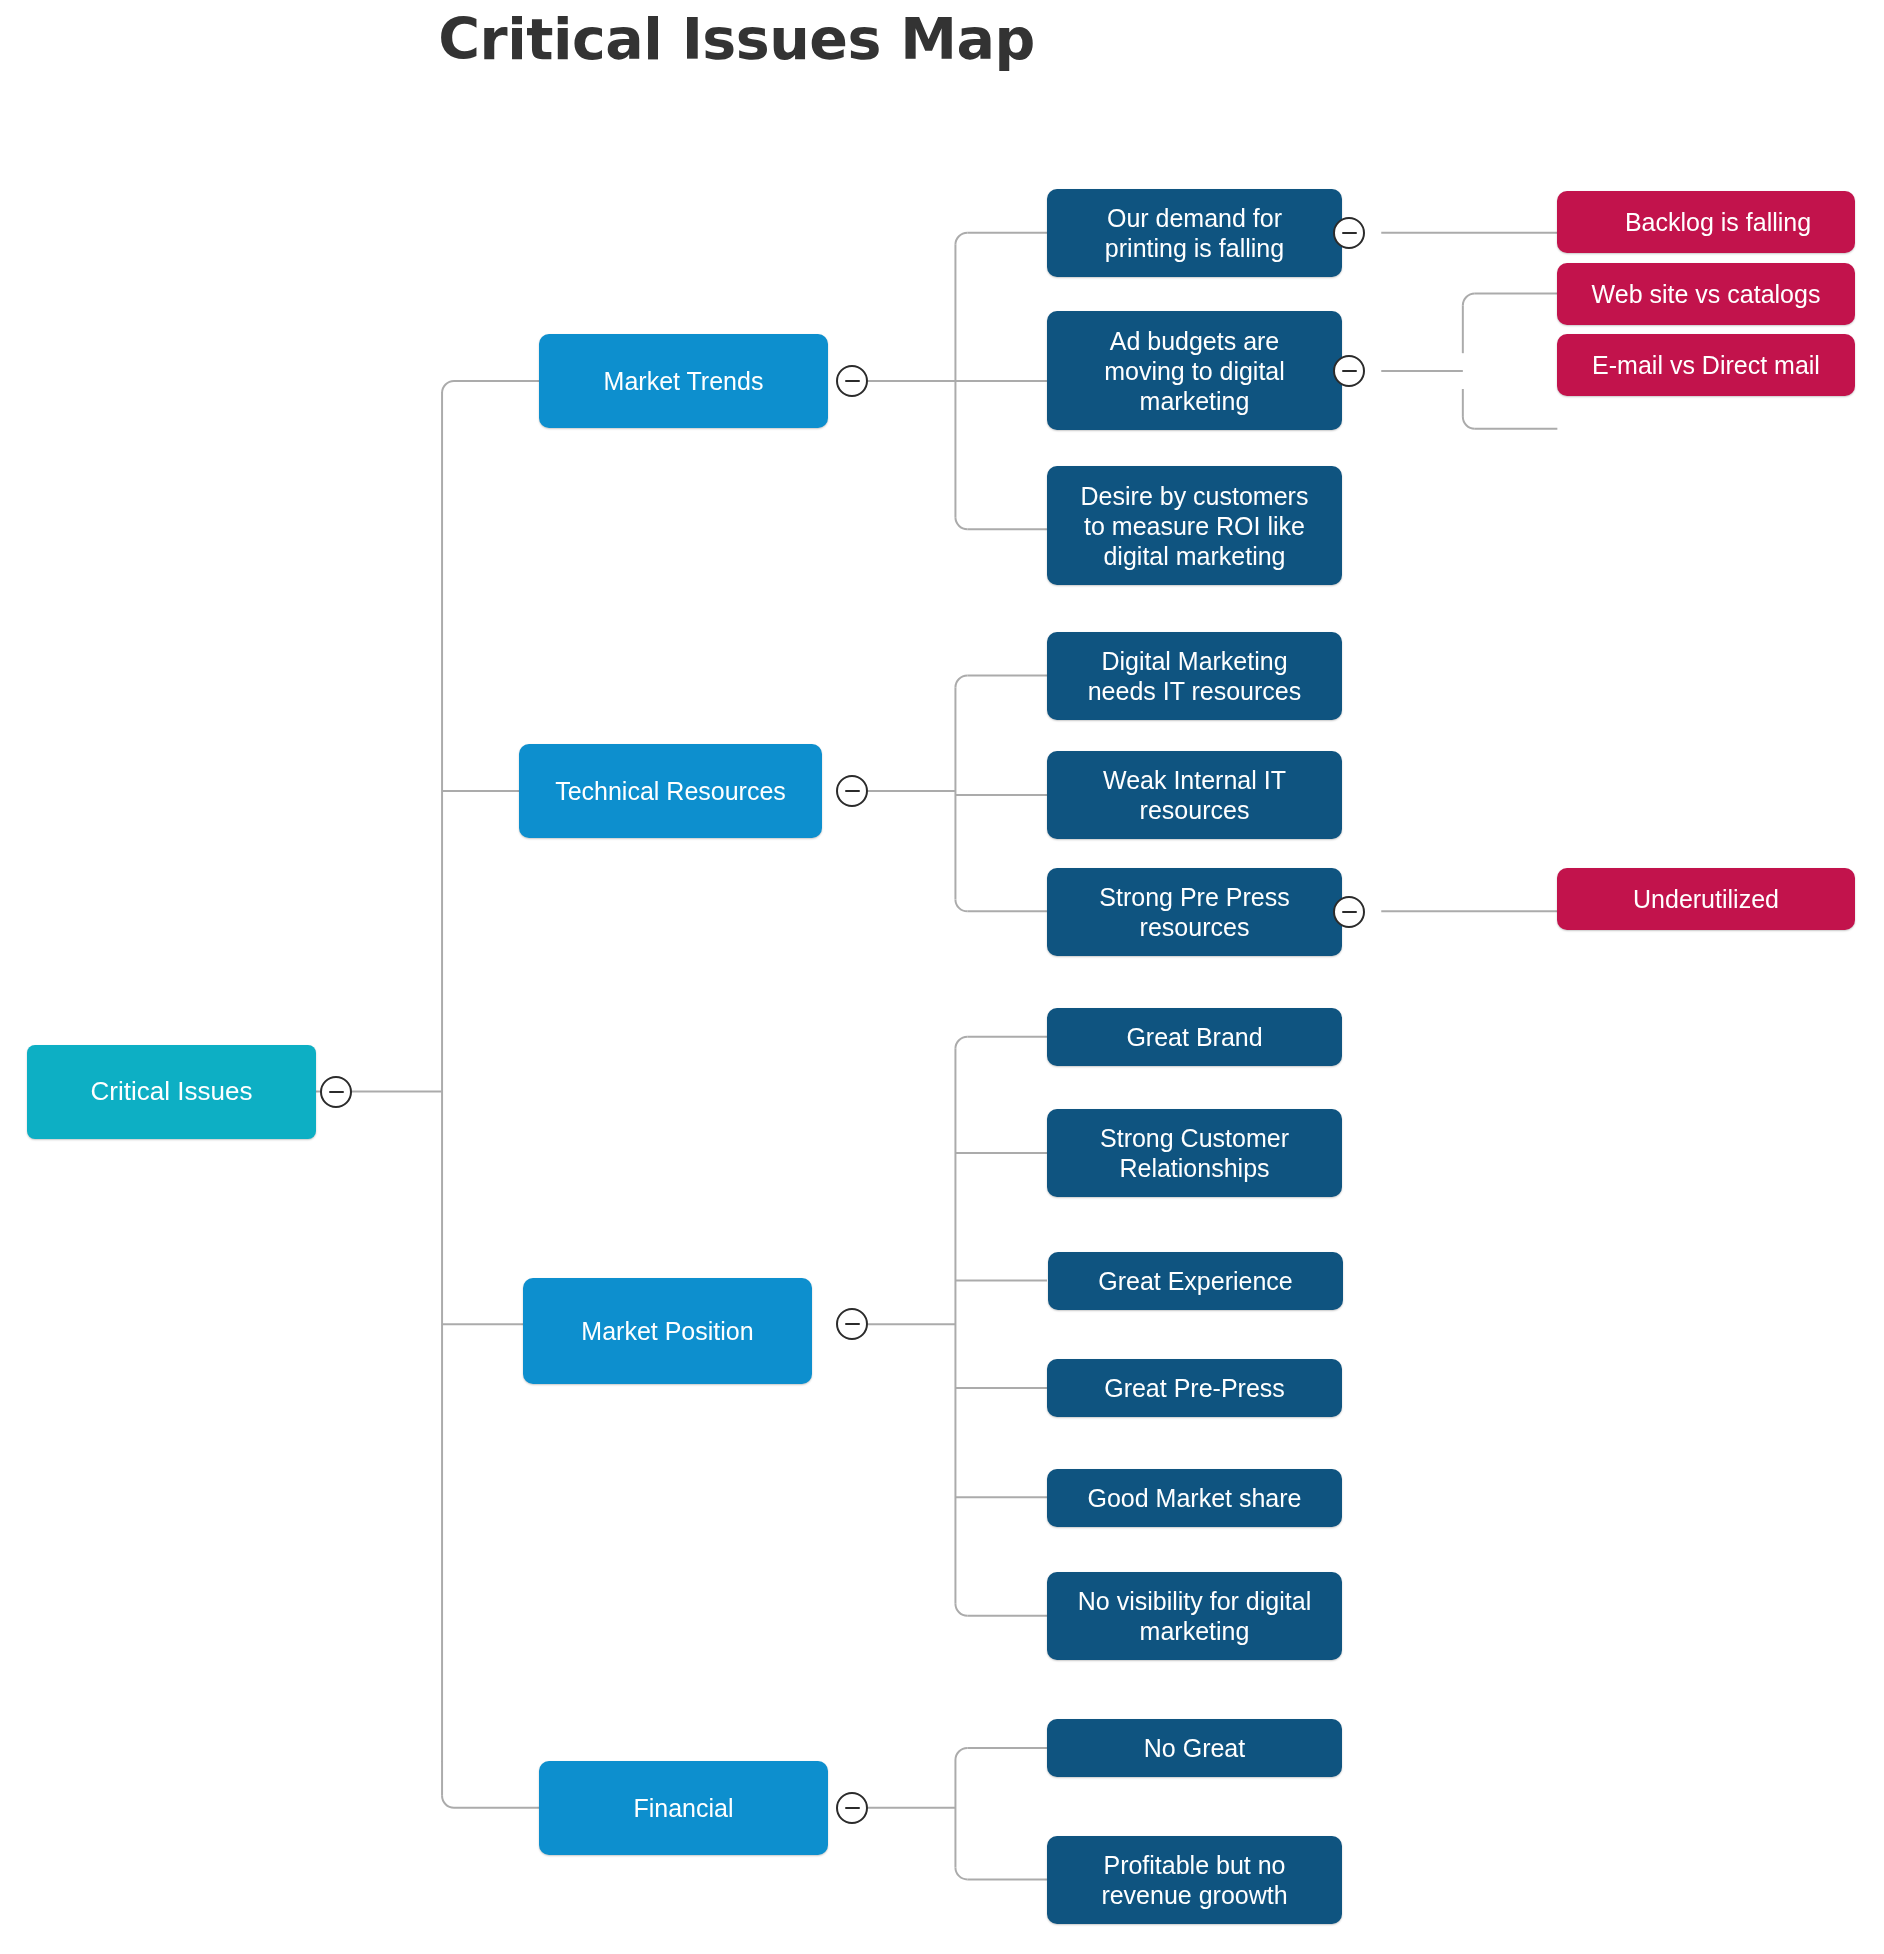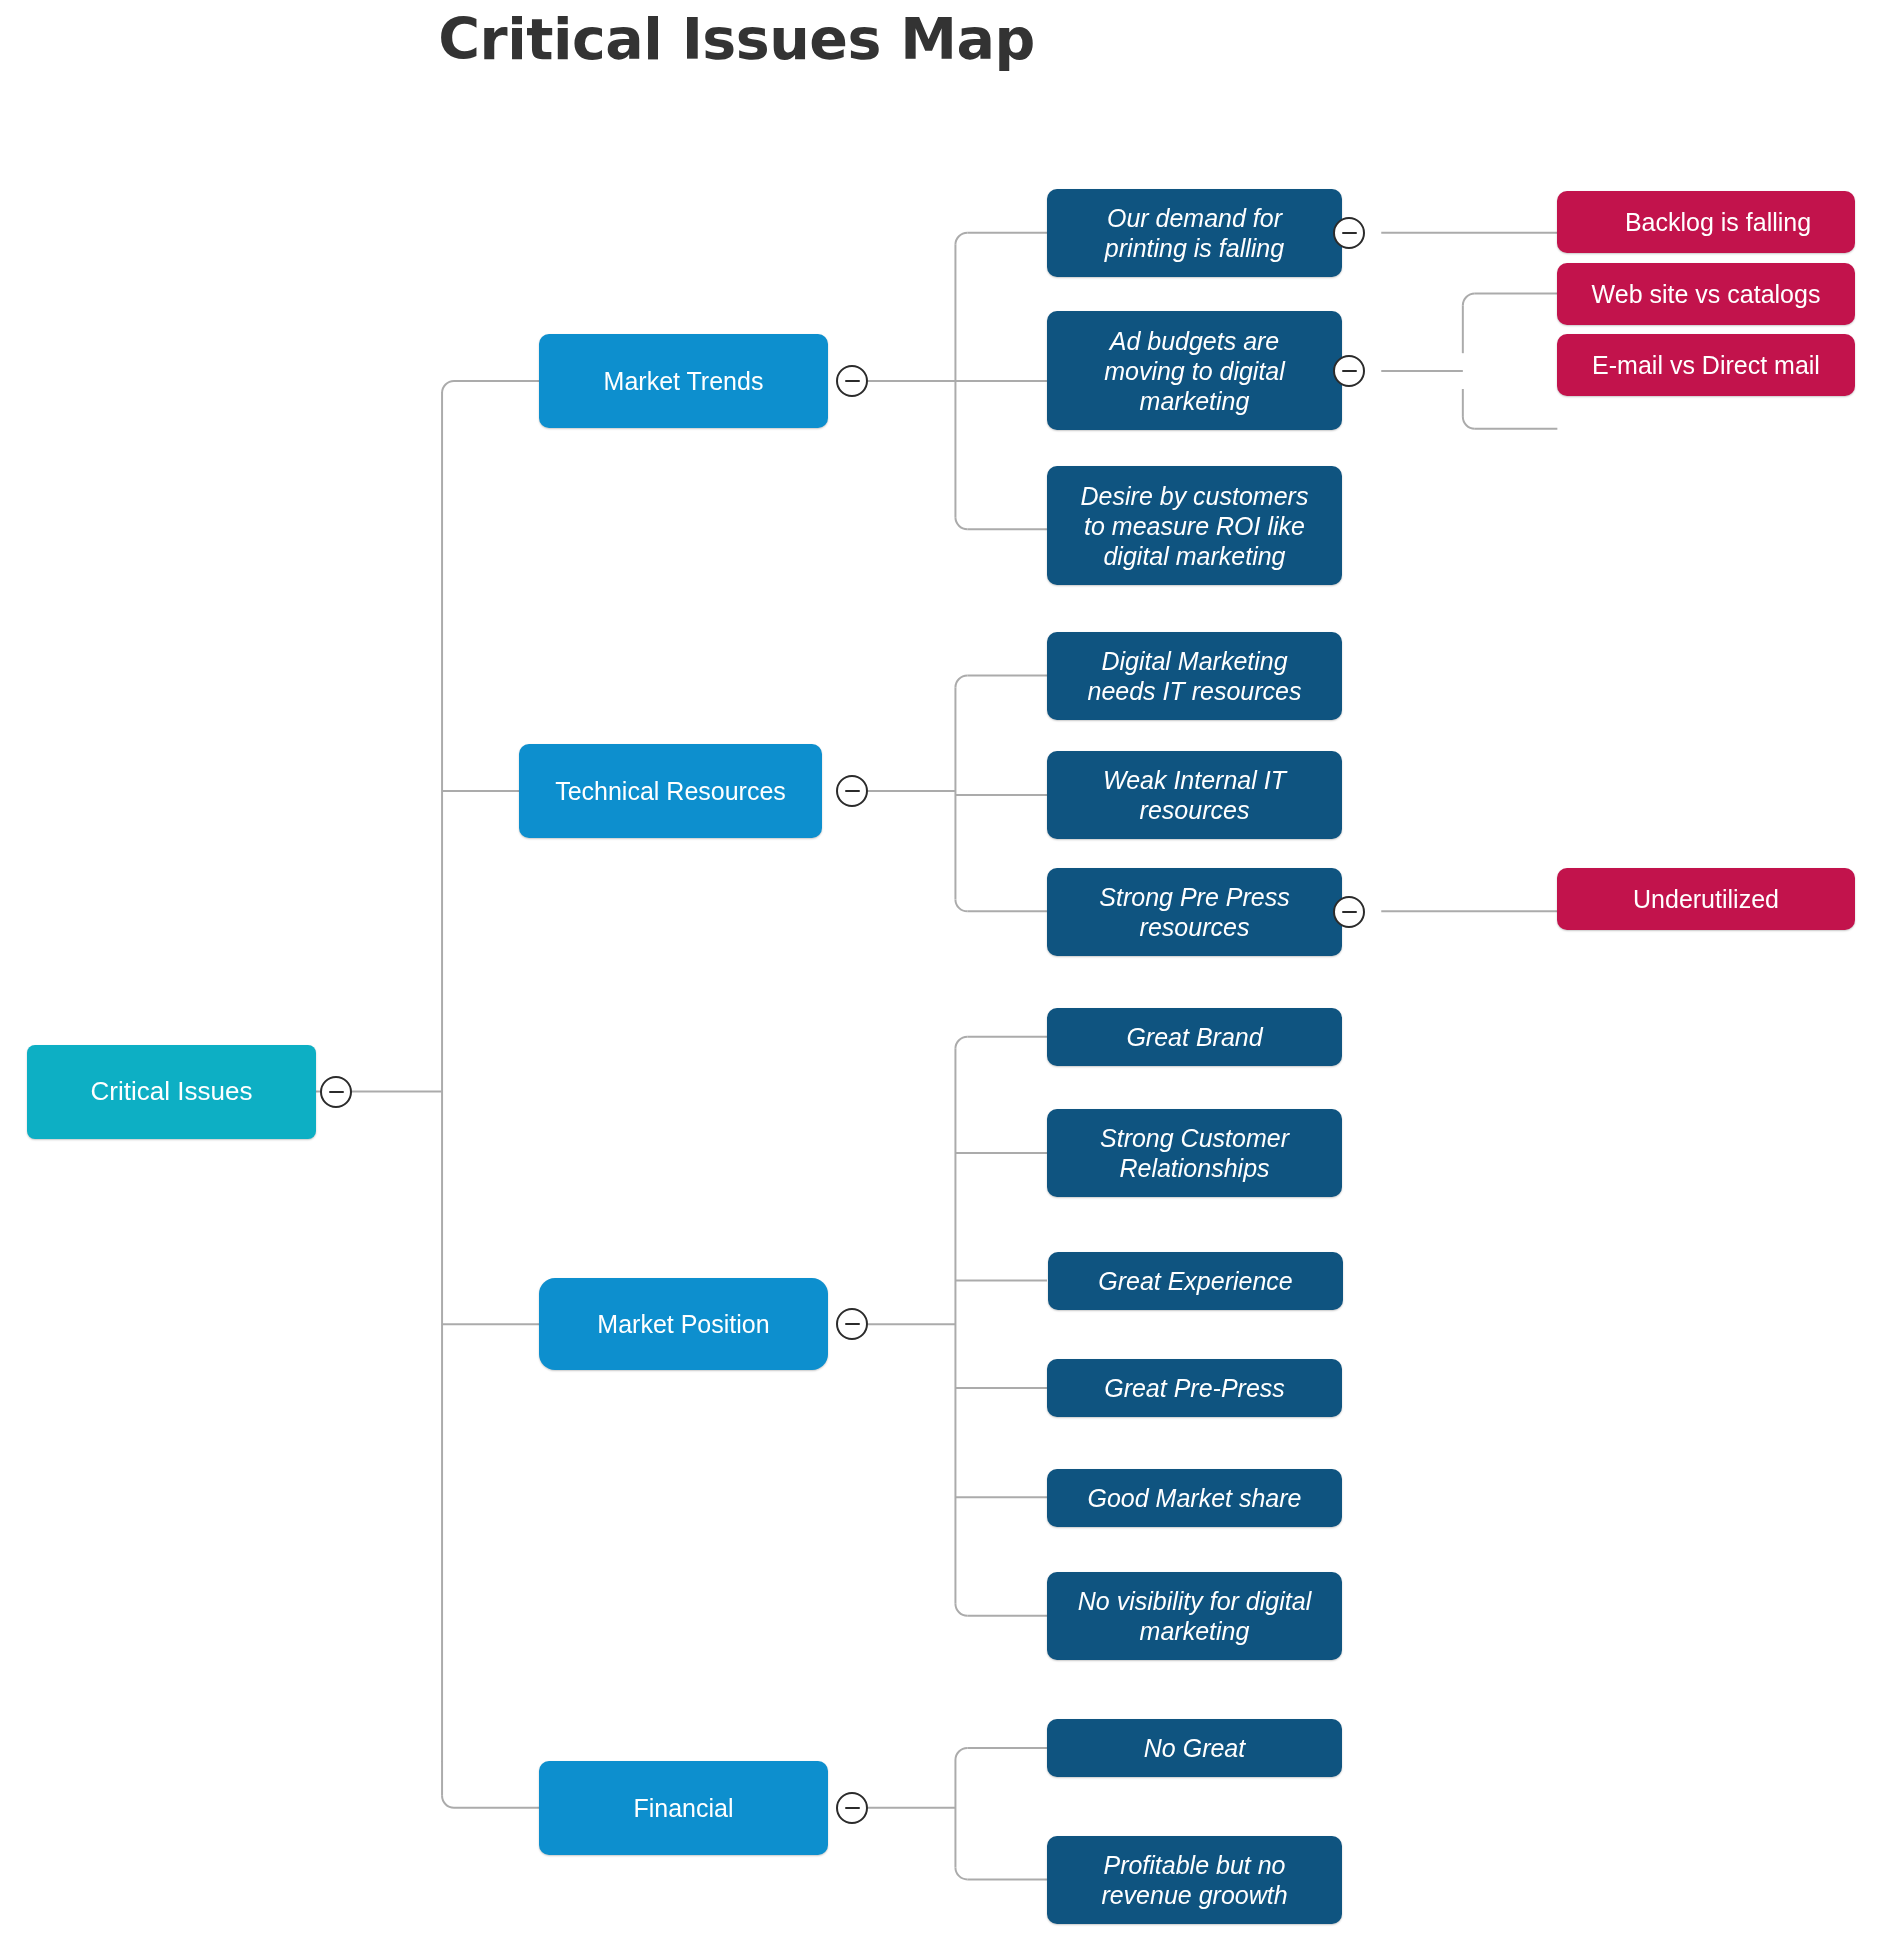--- a/index.html
+++ b/index.html
@@ -60,21 +60,20 @@
     border-radius: 8px;
     font-size: 26px;
   }
   .node.level1 {
     background: #0D8FCE;
     font-size: 25px;
   }
   .node.level2 {
     background: #0F5480;
     font-size: 25px;
-    font-style: italic;
   }
   .node.level3 {
     background: #C2134C;
     font-size: 25px;
   }
   .toggle {
     position: absolute;
     width: 32px;
     height: 32px;
     border-radius: 50%;
@@ -170,21 +169,21 @@
   <div class="node level1" style="left:539px; top:334px; width:289px; height:94px;">Market Trends</div>
   <div class="toggle" style="left:836px; top:365px;">
     <span class="bar"></span>
   </div>
 
   <div class="node level1" style="left:519px; top:744px; width:303px; height:94px;">Technical Resources</div>
   <div class="toggle" style="left:836px; top:775px;">
     <span class="bar"></span>
   </div>
 
-  <div class="node level1" style="left:539px; top:1278px; width:289px; height:92px;border-radius:16px;">Market Position</div>
+  <div class="node level1" style="left:523px; top:1278px; width:289px; height:106px;">Market Position</div>
   <div class="toggle" style="left:836px; top:1308px;">
     <span class="bar"></span>
   </div>
 
   <div class="node level1" style="left:539px; top:1761px; width:289px; height:94px;">Financial</div>
   <div class="toggle" style="left:836px; top:1792px;">
     <span class="bar"></span>
   </div>
 
   <div class="node level2" style="left:1047px; top:189px; width:295px; height:88px;">Our demand for

